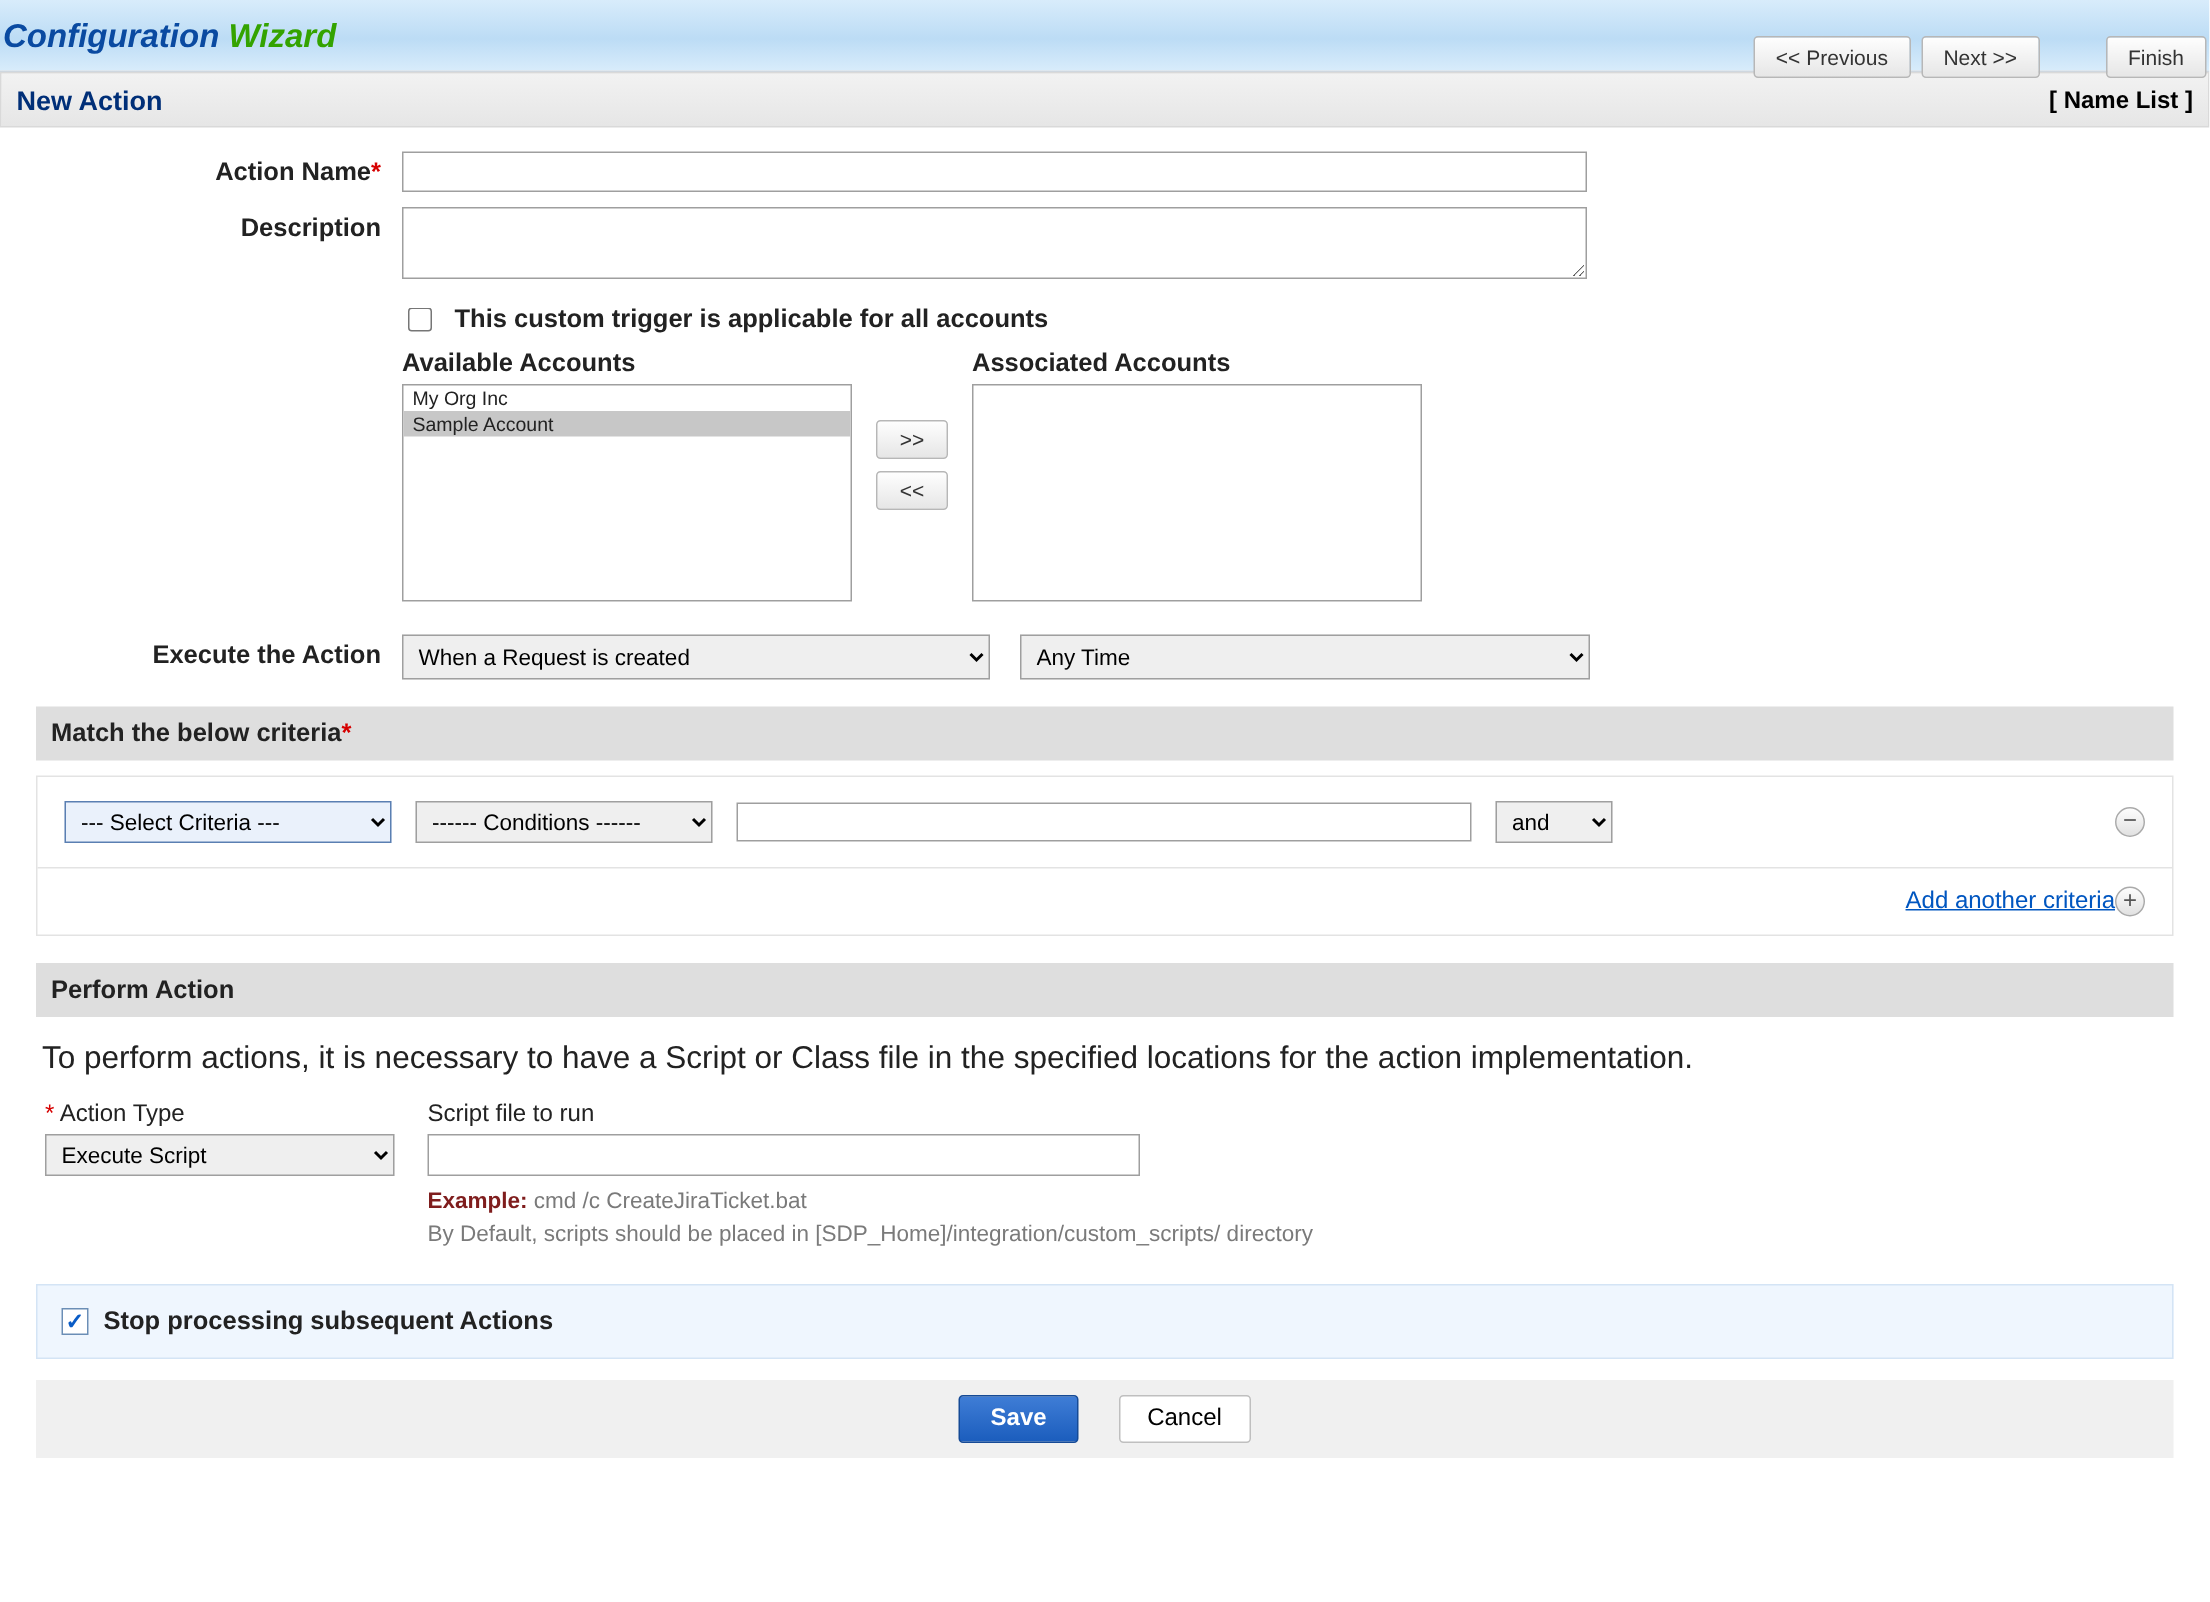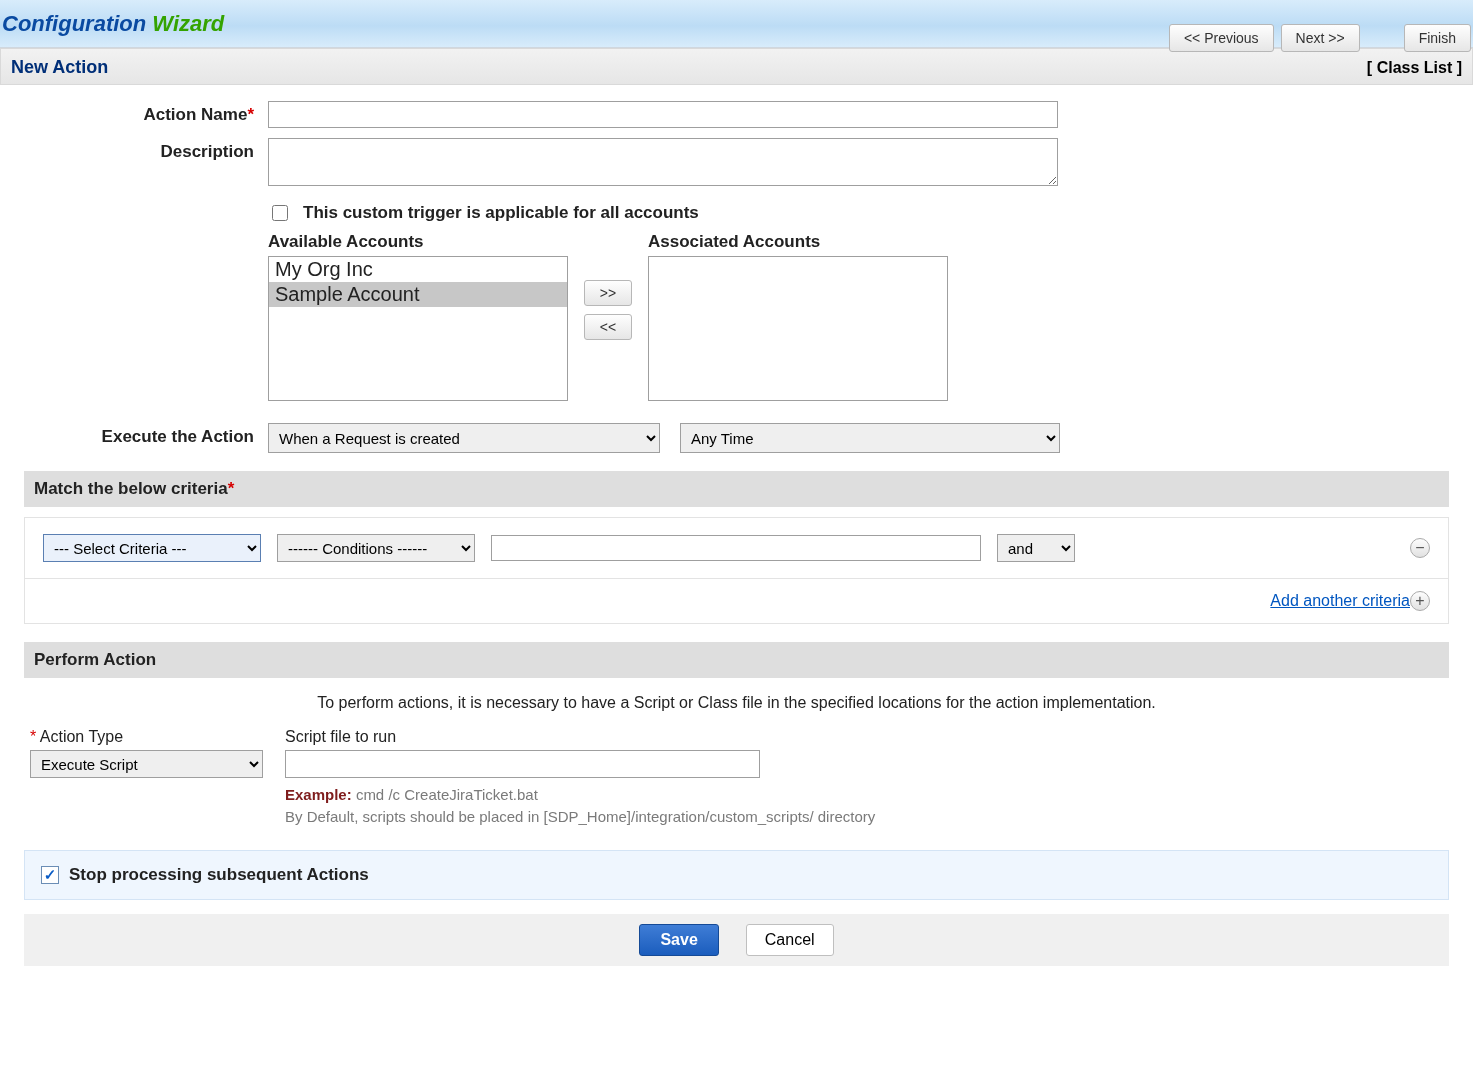--- a/index.html
+++ b/index.html
@@ -68,21 +68,21 @@
   .checkbox-row input { width:16px; height:16px; }
   .checkbox-label { font-weight: bold; font-size: 17px; }
   .accounts-area { display:flex; gap:16px; align-items:flex-start; }
   .acct-col .acct-label { font-weight:bold; margin-bottom:4px; font-size:17px; }
   .listbox {
     width: 300px;
     height: 145px;
     border: 1px solid #9f9f9f;
     overflow-y: scroll;
     background:#fff;
-    font-size:20px;
+    font-size:13px;
   }
   .listbox .opt { padding: 1px 6px; cursor:default; }
   .listbox .opt.sel { background: #c7c7c7; }
   .move-buttons { display:flex; flex-direction:column; gap:8px; margin-top: 48px; }
   .move-buttons button { width: 48px; padding:4px 0; }
   .exec-select { width:392px; height:30px; }
   .section-bar {
     background: #dedede;
     padding: 8px 10px;
     font-weight: bold;
@@ -97,21 +97,21 @@
   .criteria-row select.crit4 { width: 78px; height:28px; }
   .criteria-row .spacer { flex:1; }
   .round-btn {
     width:20px; height:20px; border-radius:50%; border:1px solid #aaa;
     background: linear-gradient(#fdfdfd,#e1e1e1);
     display:flex; align-items:center; justify-content:center;
     font-size:16px; color:#555; cursor:pointer; line-height:0;
   }
   .add-criteria-row { display:flex; justify-content:flex-end; align-items:center; padding: 12px 18px; }
   .linklike { color:#0056c0; text-decoration:underline; font-size:16px; cursor:pointer; }
-  .perform-desc { margin: 16px 24px; font-size: 16px; text-align: center; }
+  .perform-desc { margin: 16px 4px; font-size: 21px; }
   .action-type-row { display:flex; gap: 22px; padding: 0 6px; }
   .action-type-col .lbl { font-size:16px; margin-bottom:4px; }
   .action-type-col select { width:233px; height:28px; }
   .action-type-col input[type=text] { width:475px; height:28px; }
   .example { color:#7a7a7a; font-size:15px; margin-top:6px; line-height:1.45; }
   .example b { color:#7f1d1d; }
   .stop-box {
     margin-top: 22px;
     background: #eff6fe;
     border: 1px solid #d4e4f5;
@@ -154,21 +154,21 @@
     <button class="btn">Next &gt;&gt;</button>
     <span style="width:30px;"></span>
     <button class="btn">Finish</button>
   </div>
 </div>
 
 <div class="content">
 
   <div class="subhead">
     <span class="title">New Action</span>
-    <span class="viewlist">[  Class List  ]</span>
+    <span class="viewlist">[  Name List  ]</span>
   </div>
 
   <div class="form-section">
 
     <div class="form-row">
       <div class="form-label">
         <span>Action Name</span><span class="req">*</span>
       </div>
       <input type="text" class="wide-input" value="" style="">
     </div>

